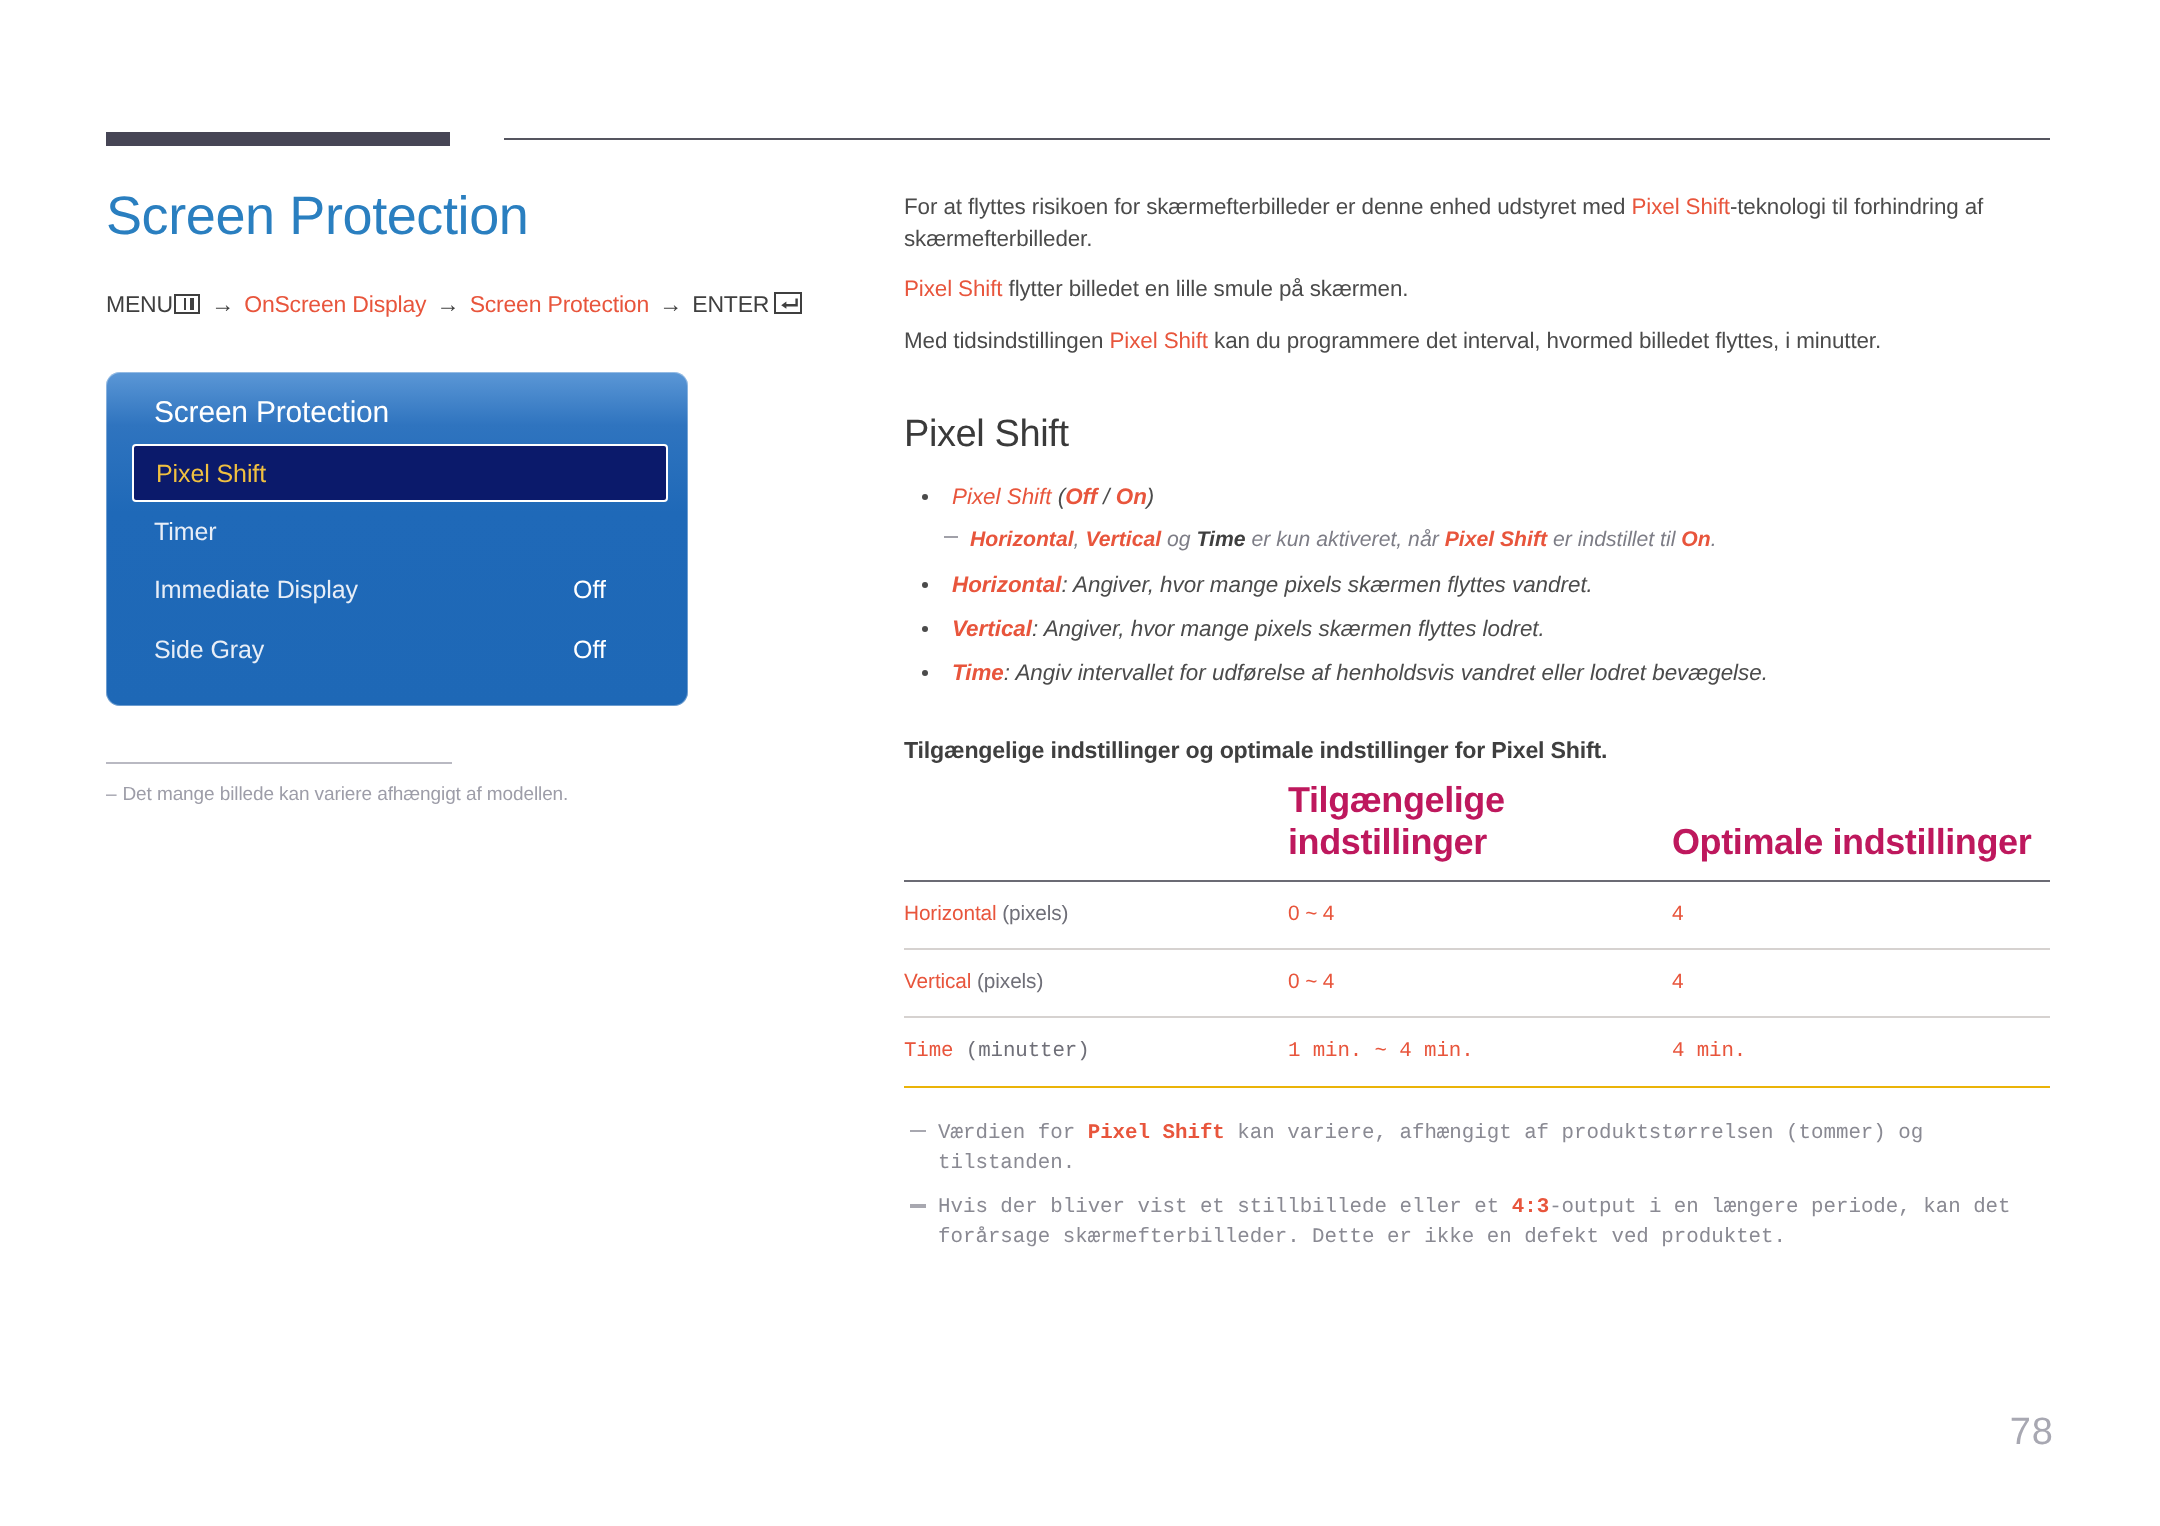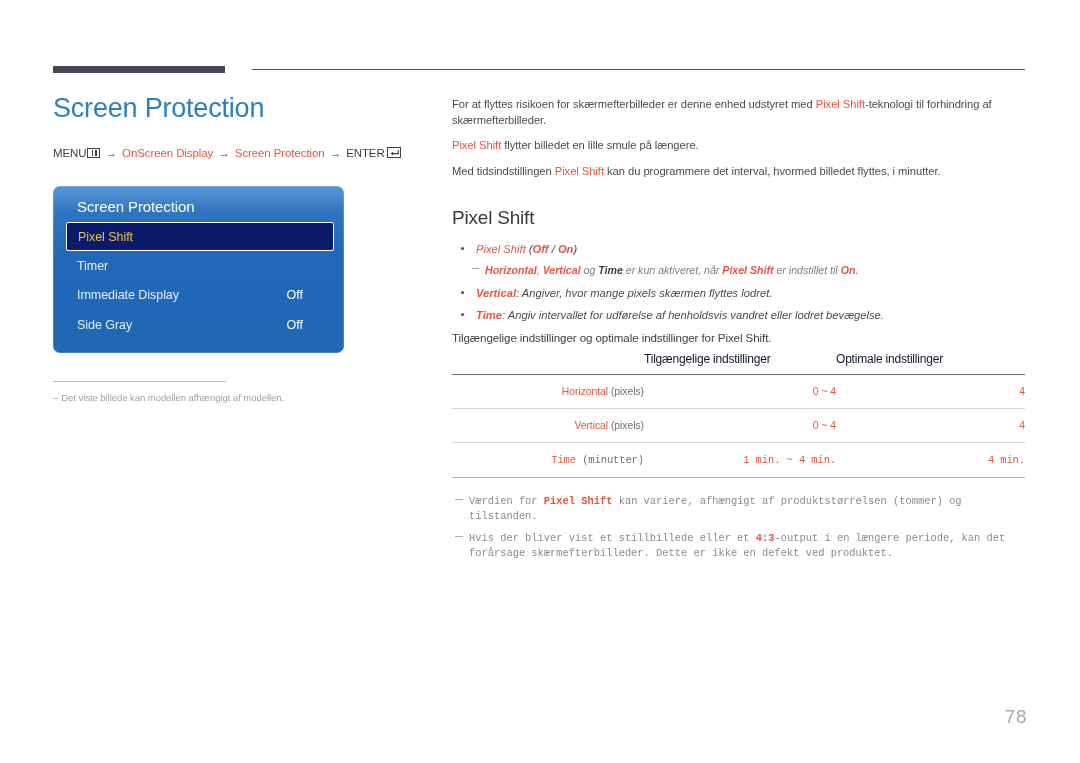--- a/index.html
+++ b/index.html
@@ -251,54 +251,54 @@
     content: "";
     position: absolute;
     left: 20px;
     top: 5px;
     width: 7px;
     height: 1.2px;
     background: #a0a0a8;
   }
 
   .table-caption {
-    margin: 8px 0 0 0;
+    margin: 24px 0 0 0;
     font-size: 11.6px;
     color: #3f3f3f;
     letter-spacing: -0.1px;
+    font-weight: bold;
   }
 
   table.spec {
     width: 573px;
     border-collapse: collapse;
     margin-top: 8px;
     table-layout: fixed;
   }
   table.spec col.c1 { width: 192px; }
   table.spec col.c2 { width: 192px; }
   table.spec col.c3 { width: 189px; }
   table.spec thead th {
-    font-size: 12px;
-    font-weight: 400;
-    color: #0f172a;
+    font-size: 18px;
+    font-weight: 700;
+    color: #be185d;
     text-align: left;
     padding: 0 0 8px 0;
     letter-spacing: -0.2px;
     vertical-align: bottom;
   }
   table.spec thead th.blank { padding: 0; }
   table.spec thead tr th { border-bottom: 1.6px solid #6b6b74; }
   table.spec tbody td {
     font-size: 10.4px;
     padding: 11px 0 11px 0;
     border-bottom: 1px solid #d6d2d0;
     color: #e8553c;
     vertical-align: middle;
     letter-spacing: -0.05px;
-    text-align: right;
   }
   table.spec tbody tr:last-child td { border-bottom: 1px solid #eab308; font-family: Liberation Mono, monospace; }
   table.spec tbody td .unit { color: #6f6f78; }
 
   .footnotes {
     margin-top: 16px;
     font-family: Liberation Mono, monospace;
   }
   .footnotes .fn {
     position: relative;
@@ -376,37 +376,38 @@
     <div class="osd-row">
       <span class="osd-label">Side Gray</span>
       <span class="osd-value">Off</span>
     </div>
 
   </div>
 </div>
 
 <div class="left-note">
   <div class="note-rule"></div>
-  <div class="note-text"><span class="note-dash">–</span><span>Det viste billede kan modellen afhængigt af modellen.</span></div>
+  <div class="note-text"><span class="note-dash">–</span><span>Det mange billede kan variere afhængigt af modellen.</span></div>
 </div>
 
 <div class="right-col">
 
   <div class="intro">
     <p><span>For at flyttes risikoen for skærmefterbilleder er denne enhed udstyret med </span><span class="accent">Pixel Shift</span><span>-teknologi til forhindring af skærmefterbilleder.</span></p>
-    <p><span class="accent">Pixel Shift</span><span> flytter billedet en lille smule på længere.</span></p>
+    <p><span class="accent">Pixel Shift</span><span> flytter billedet en lille smule på skærmen.</span></p>
     <p><span>Med tidsindstillingen </span><span class="accent">Pixel Shift</span><span> kan du programmere det interval, hvormed billedet flyttes, i minutter.</span></p>
   </div>
 
   <h2 class="section-title">Pixel Shift</h2>
 
 
   <ul class="bullets">
     <li class="dot"><span class="accent">Pixel Shift</span><span> (</span><span class="accent-b">Off</span><span> / </span><span class="accent-b">On</span><span>)</span></li>
     <li class="sub"><span class="accent-b">Horizontal</span><span>, </span><span class="accent-b">Vertical</span><span> og </span><span class="strong">Time</span><span> er kun aktiveret, når </span><span class="accent-b">Pixel Shift</span><span> er indstillet til </span><span class="accent-b">On</span><span>.</span></li>
+    <li class="dot"><span class="accent-b">Horizontal</span><span>: Angiver, hvor mange pixels skærmen flyttes vandret.</span></li>
     <li class="dot"><span class="accent-b">Vertical</span><span>: Angiver, hvor mange pixels skærmen flyttes lodret.</span></li>
     <li class="dot"><span class="accent-b">Time</span><span>: Angiv intervallet for udførelse af henholdsvis vandret eller lodret bevægelse.</span></li>
   </ul>
 
   <p class="table-caption">Tilgængelige indstillinger og optimale indstillinger for Pixel Shift.</p>
 
   <table class="spec">
     <colgroup>
         <col class="c1">
         <col class="c2">

